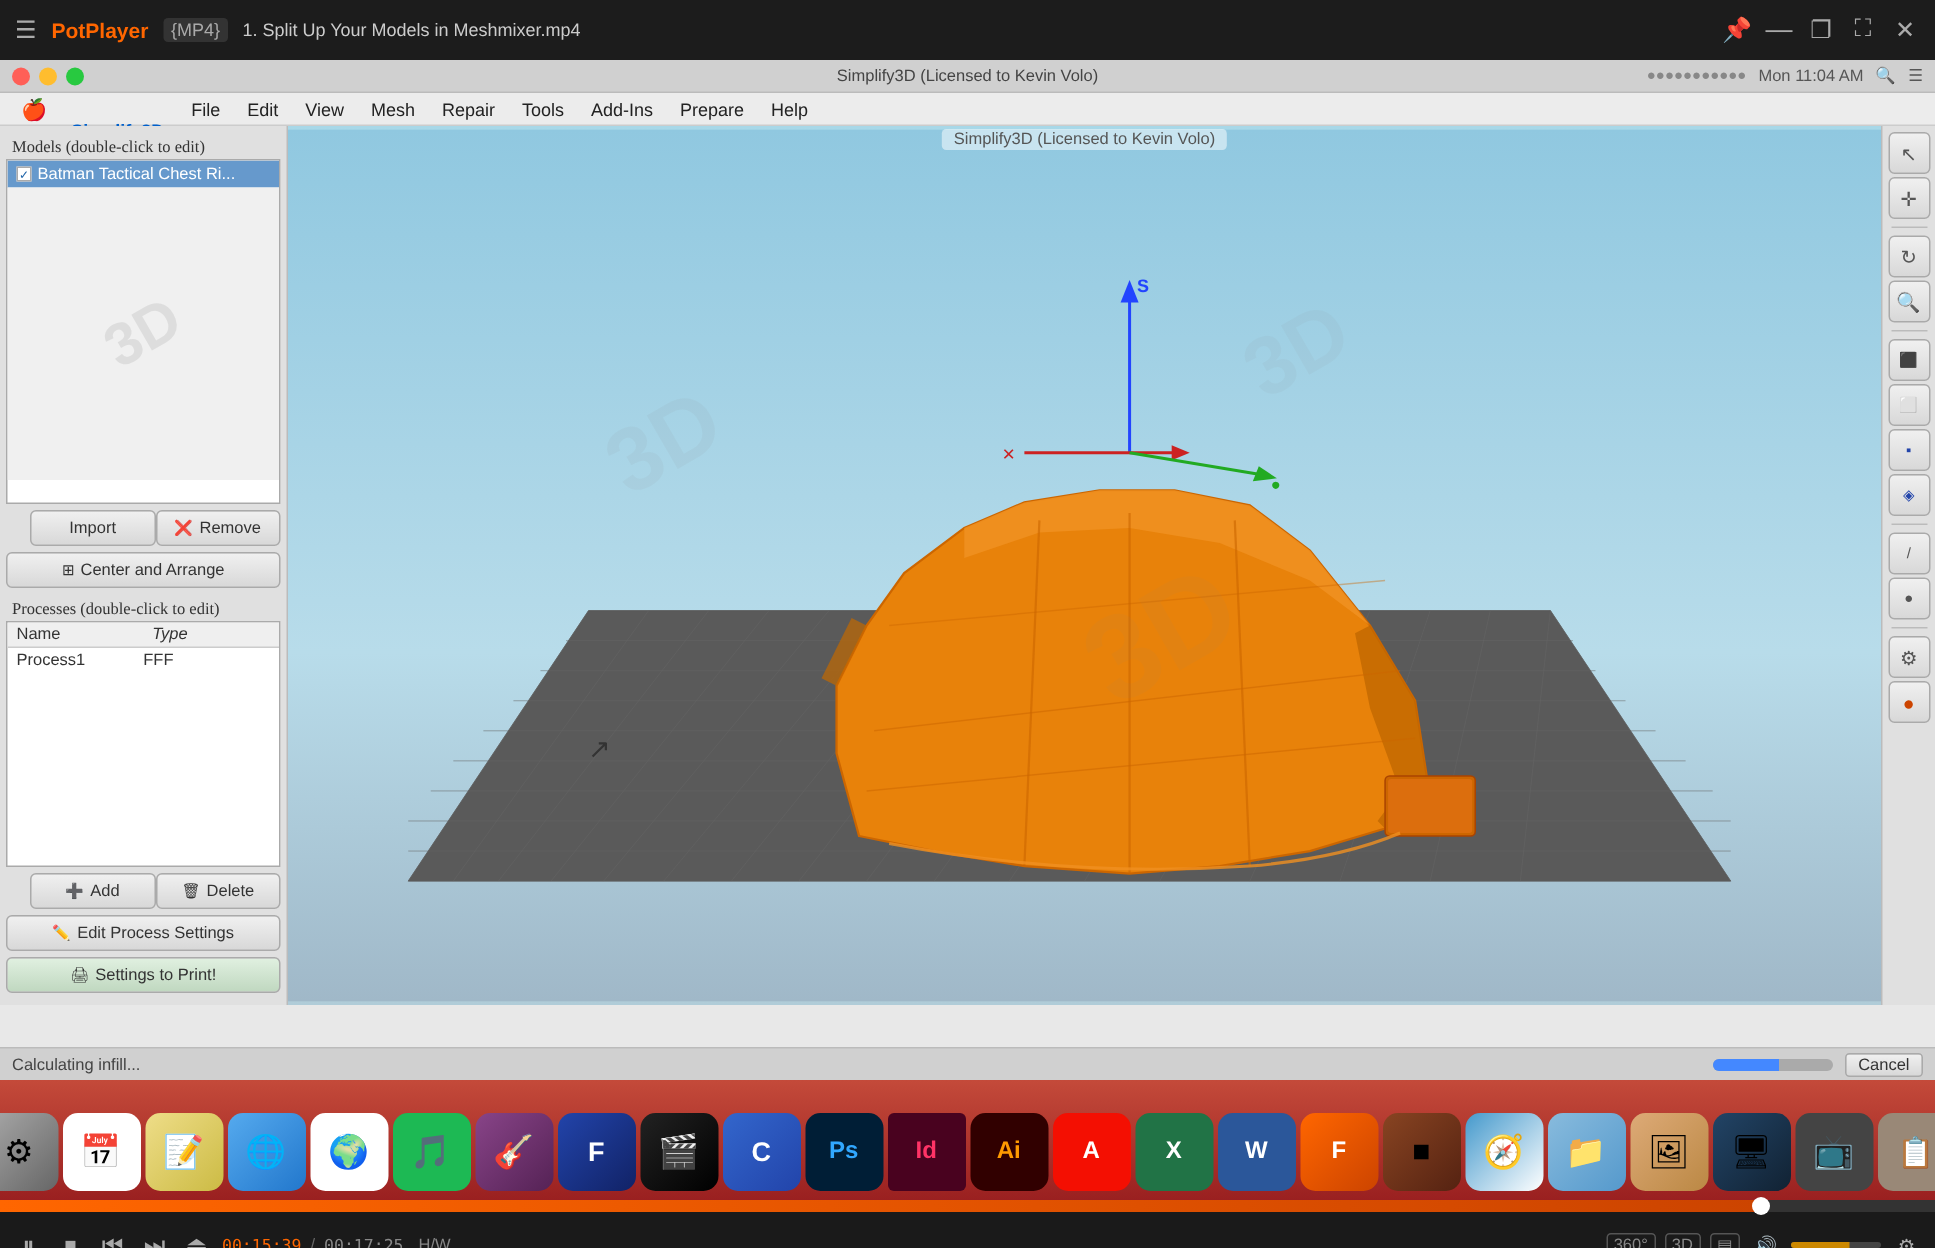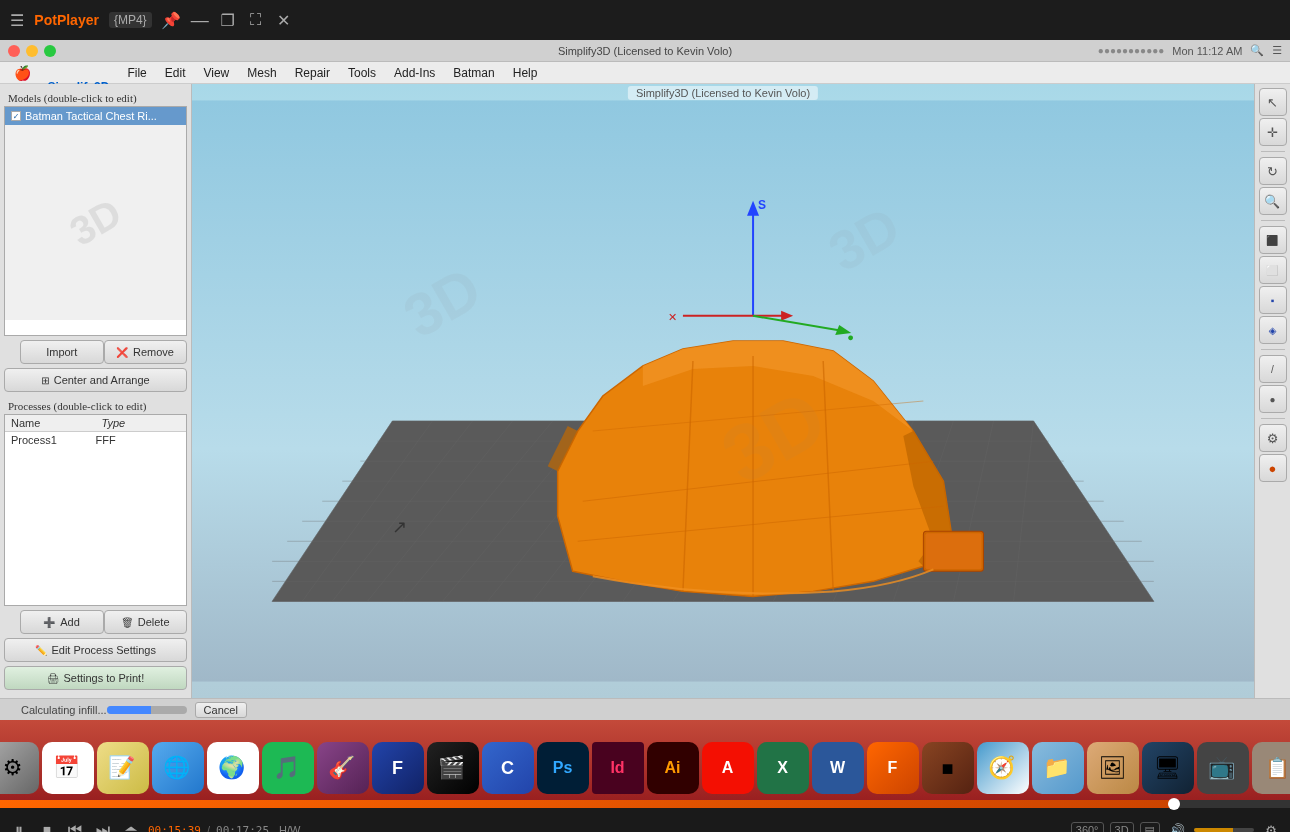--- a/index.html
+++ b/index.html
@@ -302,22 +302,23 @@
       margin: 3px 0;
     }
 
     
     .status-bar {
       height: 22px;
       background: #d0d0d0;
       border-top: 1px solid #bbb;
       display: flex;
       align-items: center;
-      padding: 0 21px;
-      justify-content: flex-start;
+      padding: 0 8px;
+      justify-content: space-between;
+      margin-top: 28px;
     }
     .status-text {
       font-size: 11px;
       color: #444;
     }
     .status-progress {
       display: flex;
       align-items: center;
       gap: 8px;
     }
@@ -448,20 +449,21 @@
       pointer-events: none;
     }
   </style>
 </head>
 <body>
 
 <div class="potplayer-titlebar">
   <span class="potplayer-menu-icon">☰</span>
   <span class="potplayer-logo">PotPlayer</span>
   <span class="potplayer-format">{MP4}</span>
+  <span class="potplayer-title">1. Split Up Your Models in Meshmixer.mp4</span>
   <div class="potplayer-controls">
     <span>📌</span>
     <span style="font-size:18px; line-height:1;">—</span>
     <span>❐</span>
     <span>⛶</span>
     <span>✕</span>
   </div>
 </div>
 
 <div class="mac-window">
@@ -469,37 +471,37 @@
   <div class="mac-titlebar" style="position:relative;">
     <div class="mac-traffic-lights">
       <div class="mac-btn mac-btn-close"></div>
       <div class="mac-btn mac-btn-min"></div>
       <div class="mac-btn mac-btn-max"></div>
     </div>
     <span class="mac-window-title">Simplify3D (Licensed to Kevin Volo)</span>
     <div class="mac-topright">
 
       <span style="font-size:10px; color:#888;">●●●●●●●●●●●</span>
-      <span>Mon 11:12 AM</span>
+      <span>Mon 11:04 AM</span>
       <span>🔍</span>
       <span>☰</span>
     </div>
   </div>
 
   <div class="mac-menubar">
     <span class="mac-menu-apple">🍎</span>
     <span class="mac-menu-logo">Simplify3D</span>
     <span class="mac-menu-item">File</span>
     <span class="mac-menu-item">Edit</span>
     <span class="mac-menu-item">View</span>
     <span class="mac-menu-item">Mesh</span>
     <span class="mac-menu-item">Repair</span>
     <span class="mac-menu-item">Tools</span>
     <span class="mac-menu-item">Add-Ins</span>
-    <span class="mac-menu-item">Batman</span>
+    <span class="mac-menu-item">Prepare</span>
     <span class="mac-menu-item">Help</span>
   </div>
 
   <div class="main-content">
 
     <div class="left-panel">
       <div class="panel-section-title">Models (double-click to edit)</div>
 
       <div class="models-list">
         <div class="model-item">

